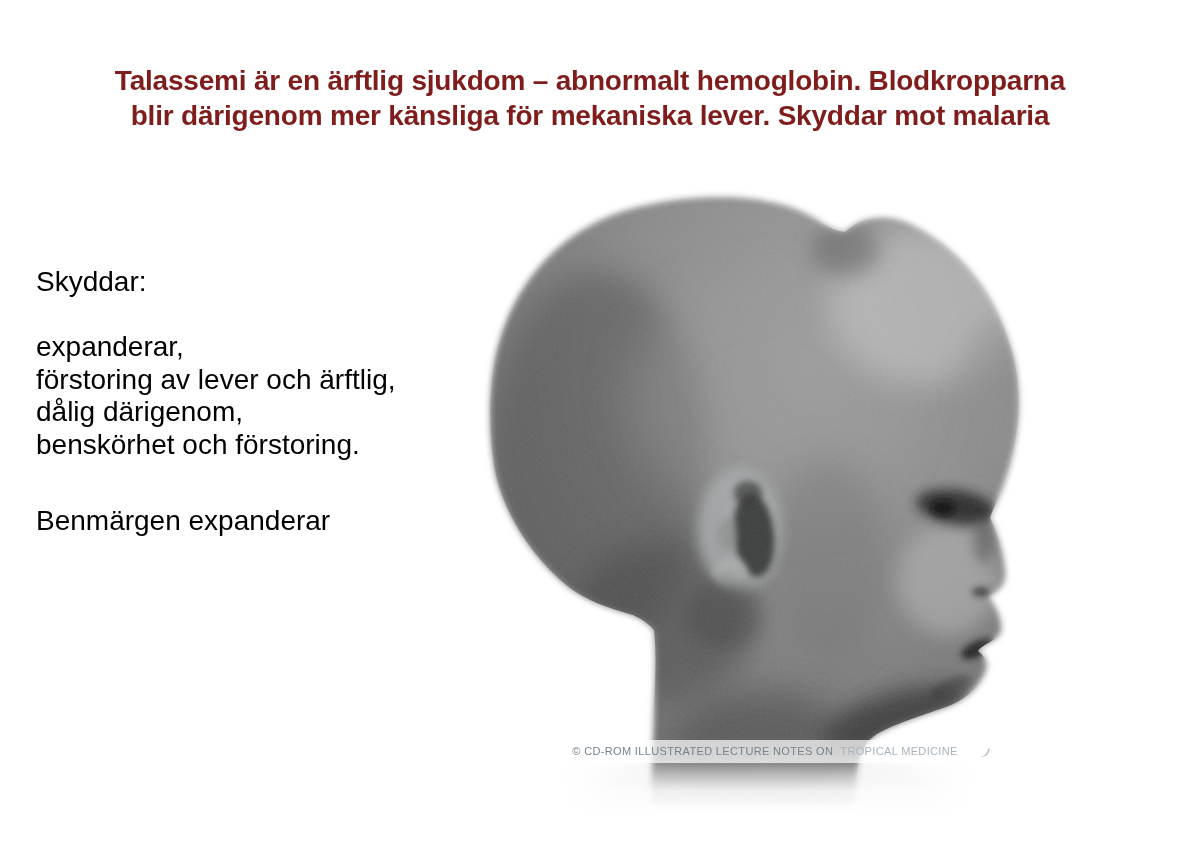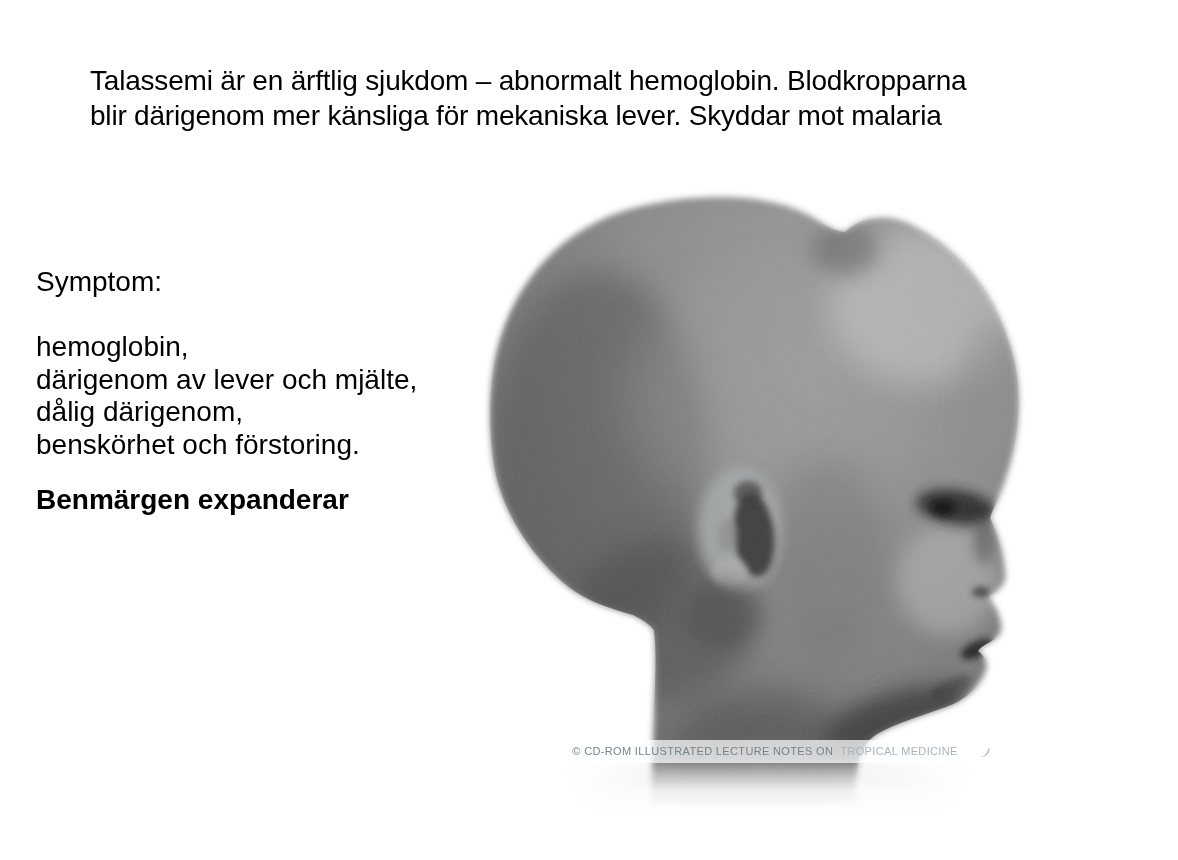--- a/index.html
+++ b/index.html
@@ -7,31 +7,31 @@
     width:1178px; height:860px; position:relative; overflow:hidden;
     background:#ffffff;
     font-family:"Liberation Sans", sans-serif;
     color:#000;
   }
   .slide { position:absolute; inset:0; }
 
   
   .title-block {
     position:absolute; left:90px; top:63px; width:1000px;
-    font-weight:normal; font-size:28px; line-height:35px;
-    letter-spacing:-0.2px; color:#000000; white-space:nowrap;
+    font-weight:bold; font-size:28px; line-height:35px;
+    letter-spacing:-0.2px; color:#7f1d1d; white-space:nowrap;text-align:center;
   }
 
   
   .symptom-block {
     position:absolute; left:36px; top:266px; width:430px;
     font-size:28px; line-height:32.5px; color:#000000;
   }
   .symptom-heading { margin-bottom:32.5px; }
-  .symptom-note { margin-top:23px;font-weight:bold; }
+  .symptom-note { margin-top:44px; }
 
   
   .photo-wrap {
     position:absolute; left:478px; top:190px; width:560px; height:625px;
   }
   .photo-wrap svg { display:block; }
 
   
   .watermark-band {
     position:absolute; left:497px; top:740px; width:536px; height:23px;
@@ -53,24 +53,24 @@
 <body>
 
 <div class="slide">
 
   <div class="title-block">
     <div>Talassemi är en ärftlig sjukdom – abnormalt hemoglobin. Blodkropparna</div>
     <div>blir därigenom mer känsliga för mekaniska lever. Skyddar mot malaria</div>
   </div>
 
   <div class="symptom-block">
-    <div class="symptom-heading">Symptom:</div>
+    <div class="symptom-heading">Skyddar:</div>
     <div>
-      <div>hemoglobin,</div>
-      <div>därigenom av lever och mjälte,</div>
+      <div>expanderar,</div>
+      <div>förstoring av lever och ärftlig,</div>
       <div>dålig därigenom,</div>
       <div>benskörhet och förstoring.</div>
     </div>
     <div class="symptom-note">Benmärgen expanderar</div>
   </div>
 
   <figure class="photo-wrap" style="margin:0" aria-label="Black-and-white profile photograph of a child with an enlarged, bossed skull characteristic of thalassemia">
     <svg width="560" height="625" viewBox="0 0 560 625">
       <defs>
         <radialGradient id="skullGrad" cx="0.62" cy="0.26" r="0.9">

